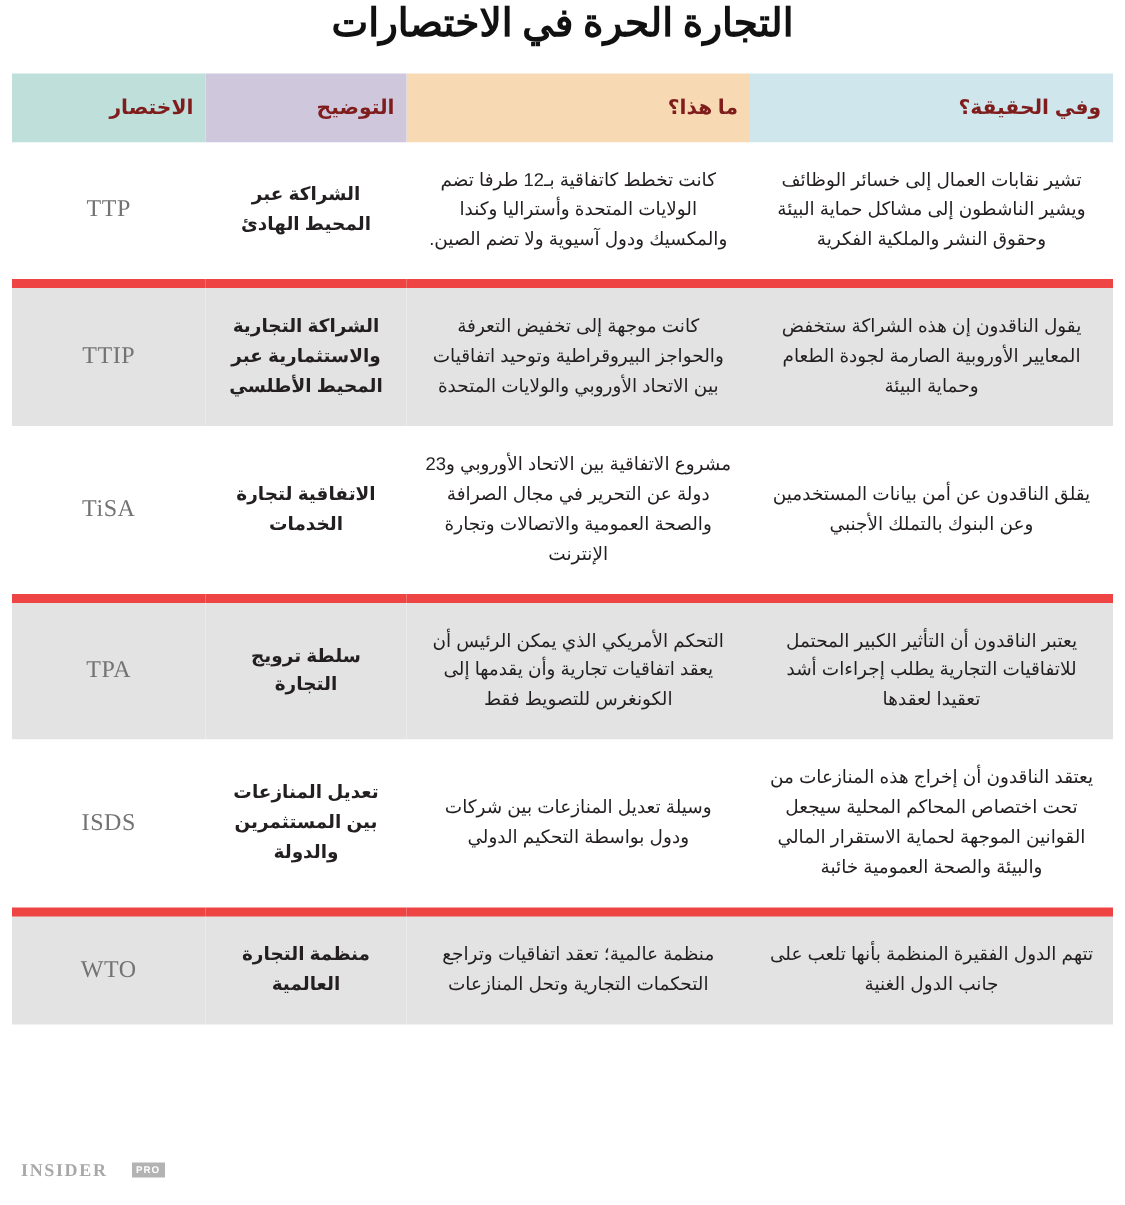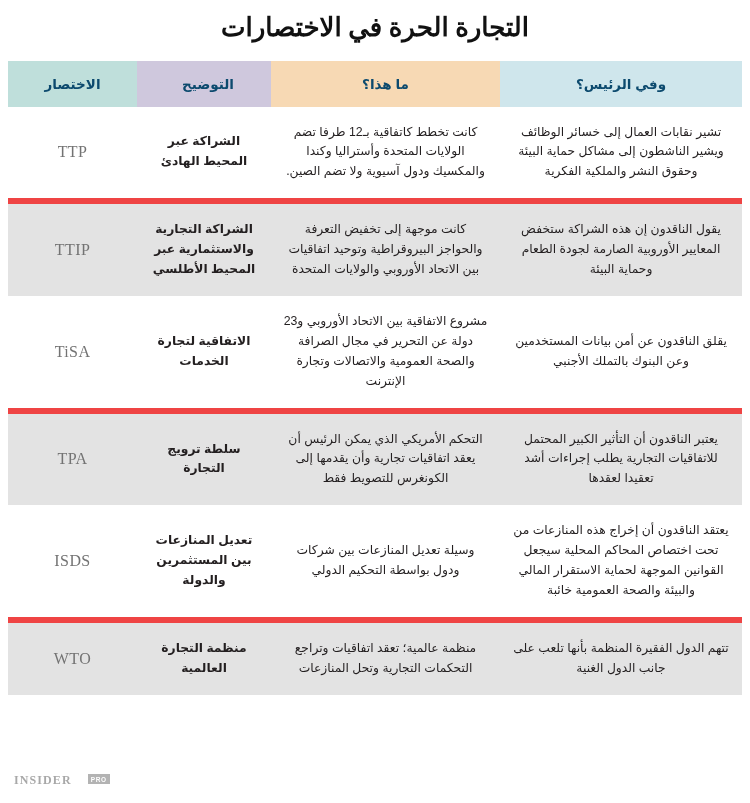--- a/index.html
+++ b/index.html
@@ -24,21 +24,20 @@
   }
 
   
   .title {
     text-align: center;
     font-family: "Liberation Serif", "DejaVu Serif", serif;
     font-size: 26px;
     font-weight: 700;
     color: #111111;
     letter-spacing: 0px;
-    padding-top: 12px;
     padding-bottom: 16px;
     line-height: 1.25;
     direction: rtl;
   }
 
   
   .table-wrap {
     padding: 0 8px;
     box-sizing: border-box;
   }
@@ -51,22 +50,22 @@
   table.infotable col.c-truth   { width: 242px; }
   table.infotable col.c-what    { width: 229px; }
   table.infotable col.c-expl    { width: 134px; }
   table.infotable col.c-abbr    { width: 129px; }
 
   thead th {
     height: 46px;
     font-family: "Liberation Sans", "DejaVu Sans", sans-serif;
     font-size: 13.5px;
     font-weight: 700;
-    color: #0c4a6e;
-    text-align: center;
+    color: #7f1d1d;
+    text-align: right;
     vertical-align: middle;
     padding: 0 8px;
     border: 0;
   }
   thead th.h-truth { background: #cfe6ec; }
   thead th.h-what  { background: #f7d9b4; }
   thead th.h-expl  { background: #cfc8dd; padding-left: 16px; }
   thead th.h-abbr  { background: #bfdfdb; }
 
   tbody td {
@@ -151,21 +150,21 @@
   <div class="table-wrap">
     <table class="infotable">
       <colgroup>
         <col class="c-truth">
           <col class="c-what">
           <col class="c-expl">
           <col class="c-abbr">
       </colgroup>
       <thead>
         <tr>
-          <th class="h-truth">وفي الرئيس؟</th>
+          <th class="h-truth">وفي الحقيقة؟</th>
           <th class="h-what">ما هذا؟</th>
           <th class="h-expl">التوضيح</th>
           <th class="h-abbr">الاختصار</th>
         </tr>
       </thead>
       <tbody>
 
         <tr class="row-plain">
           <td class="cell-truth">تشير نقابات العمال إلى خسائر الوظائف ويشير الناشطون إلى مشاكل حماية البيئة وحقوق النشر والملكية الفكرية</td>
           <td class="cell-what">كانت تخطط كاتفاقية بـ12 طرفا تضم الولايات المتحدة وأستراليا وكندا والمكسيك ودول آسيوية ولا تضم الصين.</td>

